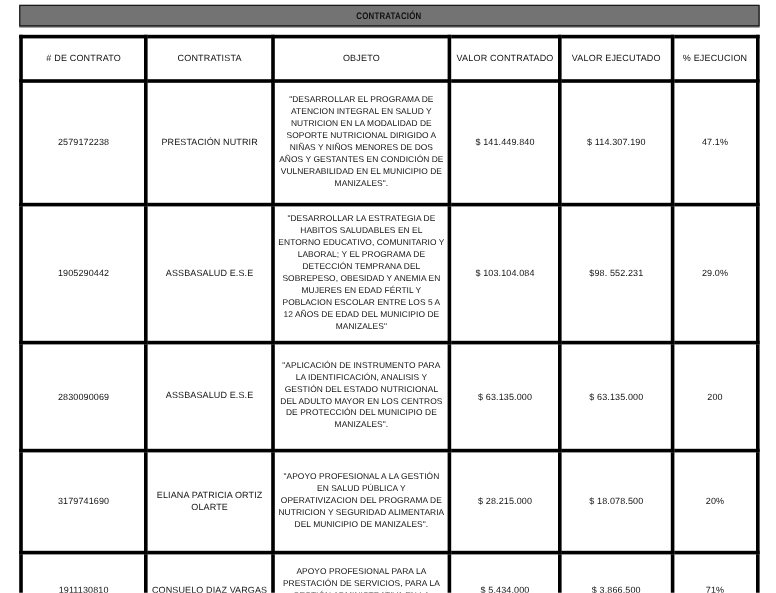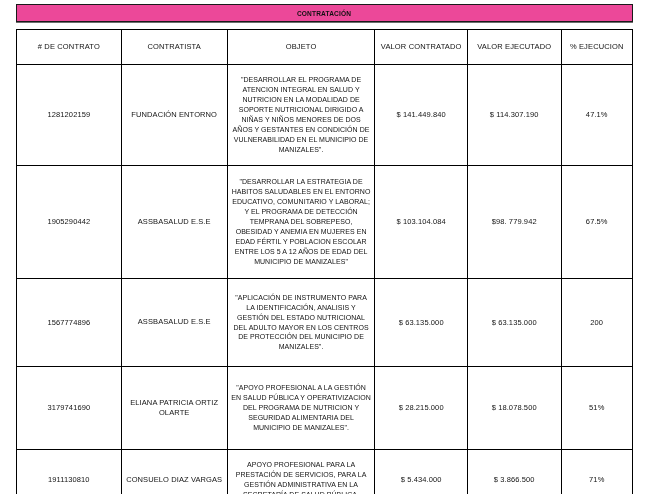--- a/index.html
+++ b/index.html
@@ -23,21 +23,21 @@
     box-sizing: border-box;
     padding: 3px 8px 0 8px;
     background: #ffffff;
   }
 
   
   .title-banner {
     position: relative;
     height: 16px;
     margin: 1px 6px 7px 8px;
-    background: #ec4899;
+    background: #737373;
     border: 1px solid #1a1a1a;
     box-shadow: 0 1px 0 0 #6d6d6d;
     display: flex;
     align-items: center;
     justify-content: center;
   }
   .title-text {
     font-family: "Liberation Sans Narrow", "Liberation Sans", sans-serif;
     font-size: 8px;
     font-weight: bold;
@@ -52,21 +52,21 @@
     margin: 0 6px 0 8px;
   }
   table.contratos {
     width: 100%;
     border-collapse: collapse;
     table-layout: fixed;
     background: #ffffff;
   }
   table.contratos th,
   table.contratos td {
-    border: 1px solid #000000;
+    border: 3px solid #000000;
     vertical-align: middle;
     text-align: center;
     padding: 2px 3px;
     background: #ffffff;
   }
   table.contratos thead th {
     height: 30px;
     font-size: 7.5px;
     font-weight: normal;
     letter-spacing: 0.15px;
@@ -138,50 +138,50 @@
           <th># DE CONTRATO</th>
           <th>CONTRATISTA</th>
           <th>OBJETO</th>
           <th>VALOR CONTRATADO</th>
           <th>VALOR EJECUTADO</th>
           <th>% EJECUCION</th>
         </tr>
       </thead>
       <tbody>
         <tr class="r0">
-          <td class="num">1281202159</td>
-          <td class="contratista">FUNDACIÓN ENTORNO</td>
+          <td class="num">2579172238</td>
+          <td class="contratista">PRESTACIÓN NUTRIR</td>
           <td class="objeto">"DESARROLLAR EL PROGRAMA DE ATENCION INTEGRAL EN SALUD Y NUTRICION EN LA MODALIDAD DE SOPORTE NUTRICIONAL DIRIGIDO A NIÑAS Y NIÑOS MENORES DE DOS AÑOS Y GESTANTES EN CONDICIÓN DE VULNERABILIDAD EN EL MUNICIPIO DE MANIZALES".</td>
           <td class="valor">$ 141.449.840</td>
           <td class="valor">$ 114.307.190</td>
           <td class="pct">47.1%</td>
         </tr>
         <tr class="r1">
           <td class="num">1905290442</td>
           <td class="contratista">ASSBASALUD E.S.E</td>
           <td class="objeto">"DESARROLLAR LA ESTRATEGIA DE HABITOS SALUDABLES EN EL ENTORNO EDUCATIVO, COMUNITARIO Y LABORAL; Y EL PROGRAMA DE DETECCIÓN TEMPRANA DEL SOBREPESO, OBESIDAD Y ANEMIA EN MUJERES EN EDAD FÉRTIL Y POBLACION ESCOLAR ENTRE LOS 5 A 12 AÑOS DE EDAD DEL MUNICIPIO DE MANIZALES"</td>
           <td class="valor">$ 103.104.084</td>
-          <td class="valor">$98. 779.942</td>
-          <td class="pct">67.5%</td>
+          <td class="valor">$98. 552.231</td>
+          <td class="pct">29.0%</td>
         </tr>
         <tr class="r2">
-          <td class="num">1567774896</td>
+          <td class="num">2830090069</td>
           <td class="contratista">ASSBASALUD E.S.E</td>
           <td class="objeto">"APLICACIÓN DE INSTRUMENTO PARA LA IDENTIFICACIÓN, ANALISIS Y GESTIÓN DEL ESTADO NUTRICIONAL DEL ADULTO MAYOR EN LOS CENTROS DE PROTECCIÓN  DEL MUNICIPIO DE MANIZALES".</td>
           <td class="valor">$ 63.135.000</td>
           <td class="valor">$ 63.135.000</td>
           <td class="pct">200</td>
         </tr>
         <tr class="r3">
           <td class="num">3179741690</td>
           <td class="contratista">ELIANA PATRICIA ORTIZ OLARTE</td>
           <td class="objeto">"APOYO PROFESIONAL A LA GESTIÓN EN SALUD PÚBLICA Y OPERATIVIZACION DEL PROGRAMA DE NUTRICION Y SEGURIDAD ALIMENTARIA DEL MUNICIPIO DE MANIZALES".</td>
           <td class="valor">$ 28.215.000</td>
           <td class="valor">$ 18.078.500</td>
-          <td class="pct">51%</td>
+          <td class="pct">20%</td>
         </tr>
         <tr class="r4">
           <td class="num">1911130810</td>
           <td class="contratista">CONSUELO DIAZ VARGAS</td>
           <td class="objeto">APOYO PROFESIONAL PARA LA PRESTACIÓN DE SERVICIOS, PARA LA GESTIÓN ADMINISTRATIVA EN LA SECRETARÍA DE SALUD PÚBLICA.</td>
           <td class="valor">$ 5.434.000</td>
           <td class="valor">$ 3.866.500</td>
           <td class="pct">71%</td>
         </tr>
       </tbody>

